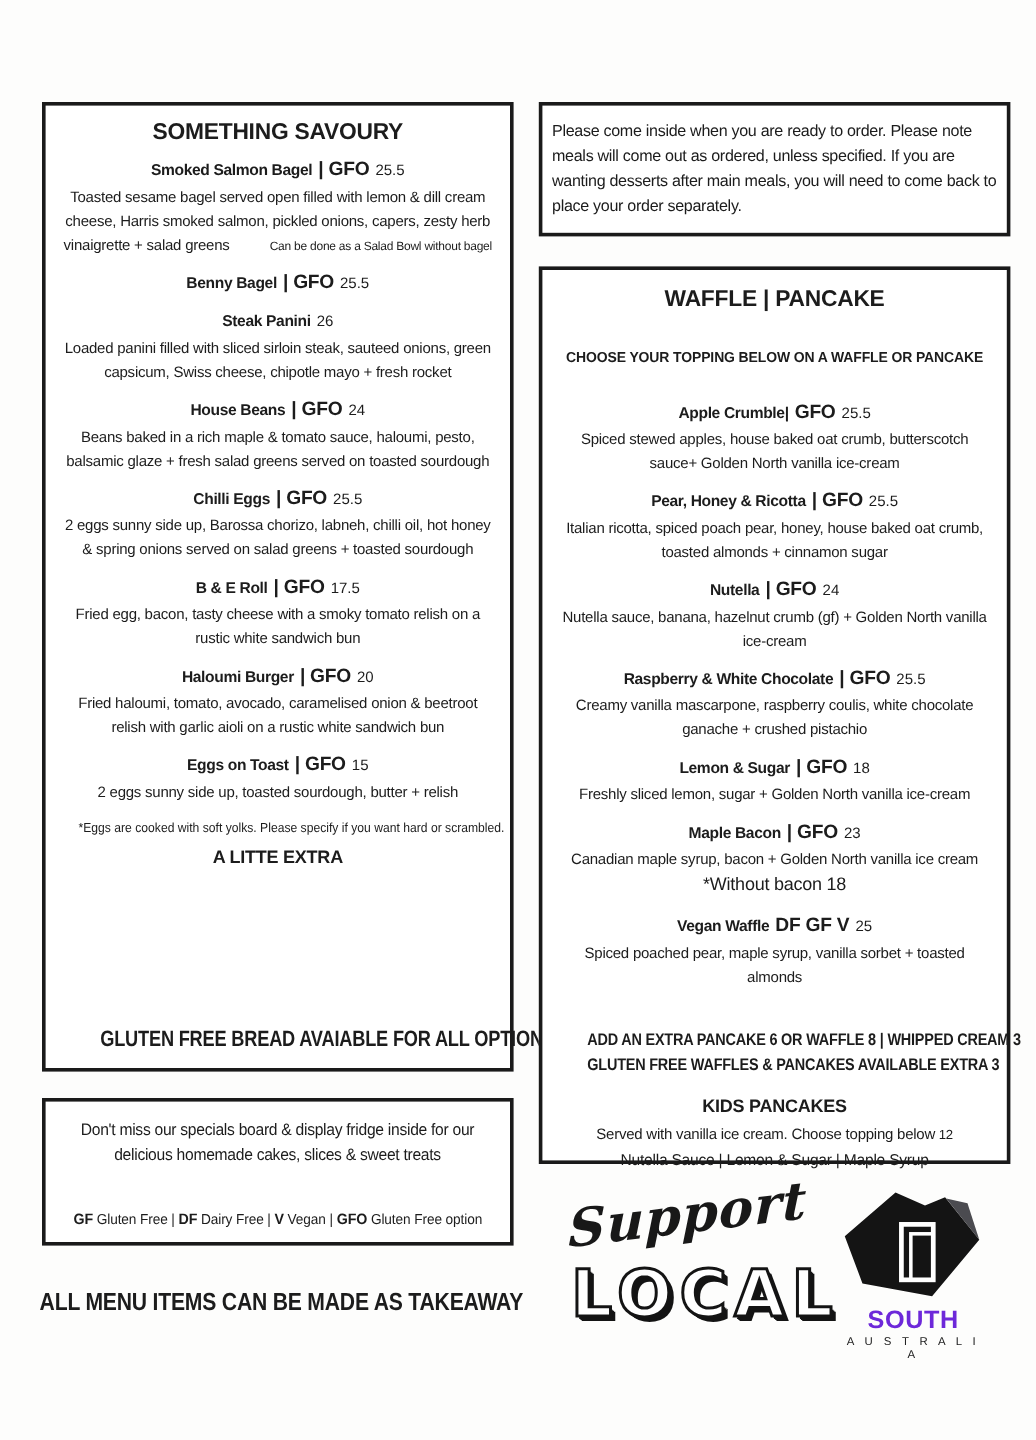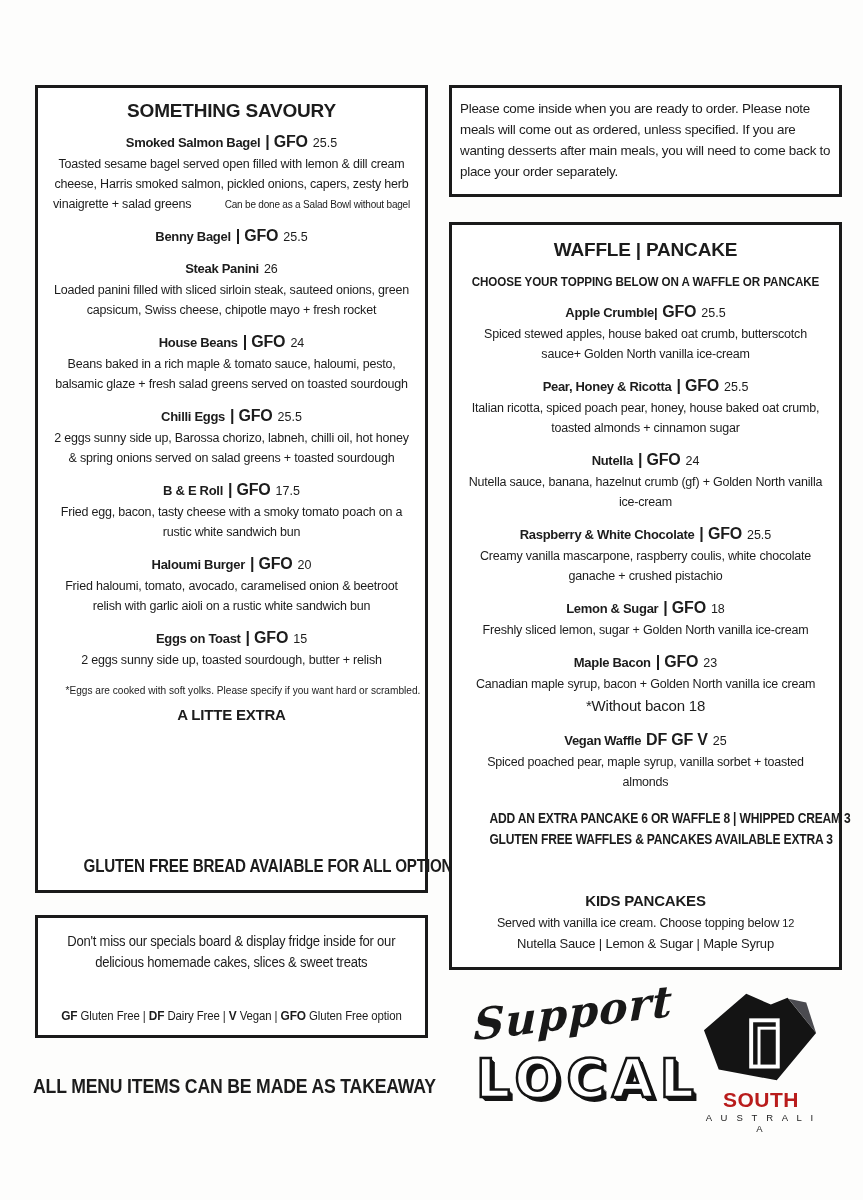--- a/index.html
+++ b/index.html
@@ -29,21 +29,21 @@
   
   .specials{left:35px;top:915px;width:393px;height:123px;padding:13px 14px 12px;display:flex;flex-direction:column;text-align:center;}
   .specials-text{font-size:13.8px;line-height:1.55;letter-spacing:-0.25px;width:106%;margin-left:-3%;transform:scaleX(0.945);transform-origin:center;}
   .legend{margin-top:auto;font-size:12px;white-space:nowrap;transform:scaleX(0.95);transform-origin:center;letter-spacing:-0.1px;}
   .legend b{font-size:12.5px;}
   
   .takeaway{position:absolute;left:33px;top:1074px;font-size:20.5px;font-weight:700;white-space:nowrap;transform:scaleX(0.86);transform-origin:left;letter-spacing:-0.2px;}
   
   .notice{left:449px;top:85px;width:393px;height:112px;padding:9px 8px;display:flex;align-items:center;}
   .notice-text{font-size:13.4px;line-height:1.55;text-align:left;letter-spacing:-0.25px;width:100%;}
-  .waffle{left:449px;top:222px;width:393px;height:748px;padding:12px 12px 12px;display:flex;flex-direction:column;}
+  .waffle{left:449px;top:222px;width:393px;height:748px;padding:12px 12px 12px;display:flex;flex-direction:column;gap:16px;}
   .waffle-subtitle{font-size:12px;font-weight:700;text-align:center;margin:14px 0 13px;letter-spacing:-0.1px;white-space:nowrap;transform:scaleX(0.97);transform-origin:center;}
   .waffle-extras{margin-top:4px;text-align:center;font-weight:700;font-size:14px;line-height:1.5;white-space:nowrap;transform:scaleX(0.86);transform-origin:center;letter-spacing:-0.2px;}
   .kids{margin-top:auto;text-align:center;}
   .kids-title{font-size:15px;font-weight:700;margin-bottom:4px;letter-spacing:-0.2px;}
   .kids-desc{font-size:12.5px;line-height:1.6;letter-spacing:-0.2px;}
   .kids-price{font-size:11px;margin-left:3px;}
   .kids-options{font-size:13px;line-height:1.7;letter-spacing:-0.2px;}
   
   .support-logo{position:absolute;left:448px;top:988px;width:250px;text-align:center;}
   .support-script{
@@ -51,21 +51,21 @@
     transform:rotate(-7deg) skewX(-8deg);display:inline-block;color:#181818;letter-spacing:1px;
   }
   .local-block{position:absolute;left:438px;top:1052px;width:262px;text-align:right;}
   .local-text{
     font-family:"DejaVu Sans",sans-serif;font-weight:700;font-size:54px;line-height:1;
     color:#ffffff;letter-spacing:6px;
     -webkit-text-stroke:2.5px #141414;
     text-shadow:2px 2px 0 #141414,3px 3px 0 #141414,4px 4px 0 #141414;
   }
   .sa-logo{position:absolute;left:699px;top:993px;width:124px;text-align:center;}
-  .sa-south{font-size:21px;font-weight:700;letter-spacing:0.5px;line-height:1.05;color:#b91c1c;text-align:center;}
+  .sa-south{font-size:21px;font-weight:700;letter-spacing:0.5px;line-height:1.05;color:#6d28d9;text-align:center;}
   .sa-australia{font-size:9.5px;letter-spacing:3.2px;color:#222;margin-top:1px;}
 </style>
 </head>
 <body>
 
 <div class="page">
 
   <div class="box savoury">
     <div class="section-title">SOMETHING SAVOURY</div>
 
@@ -106,21 +106,21 @@
           <div class="item-head">
             <span class="item-name">Chilli Eggs</span><span class="item-tag">| GFO</span><span class="item-price">25.5</span>
           </div>
           <div class="item-desc">2 eggs sunny side up, Barossa chorizo, labneh, chilli oil, hot honey &amp; spring onions served on salad greens + toasted sourdough</div>
 
         </div>
         <div class="menu-item">
           <div class="item-head">
             <span class="item-name">B &amp; E Roll</span><span class="item-tag">| GFO</span><span class="item-price">17.5</span>
           </div>
-          <div class="item-desc">Fried egg, bacon, tasty cheese with a smoky tomato poach on a rustic white sandwich bun</div>
+          <div class="item-desc">Fried egg, bacon, tasty cheese with a smoky tomato relish on a rustic white sandwich bun</div>
 
         </div>
         <div class="menu-item">
           <div class="item-head">
             <span class="item-name">Haloumi Burger</span><span class="item-tag">| GFO</span><span class="item-price">20</span>
           </div>
           <div class="item-desc">Fried haloumi, tomato, avocado, caramelised onion &amp; beetroot relish with garlic aioli on a rustic white sandwich bun</div>
 
         </div>
         <div class="menu-item">

